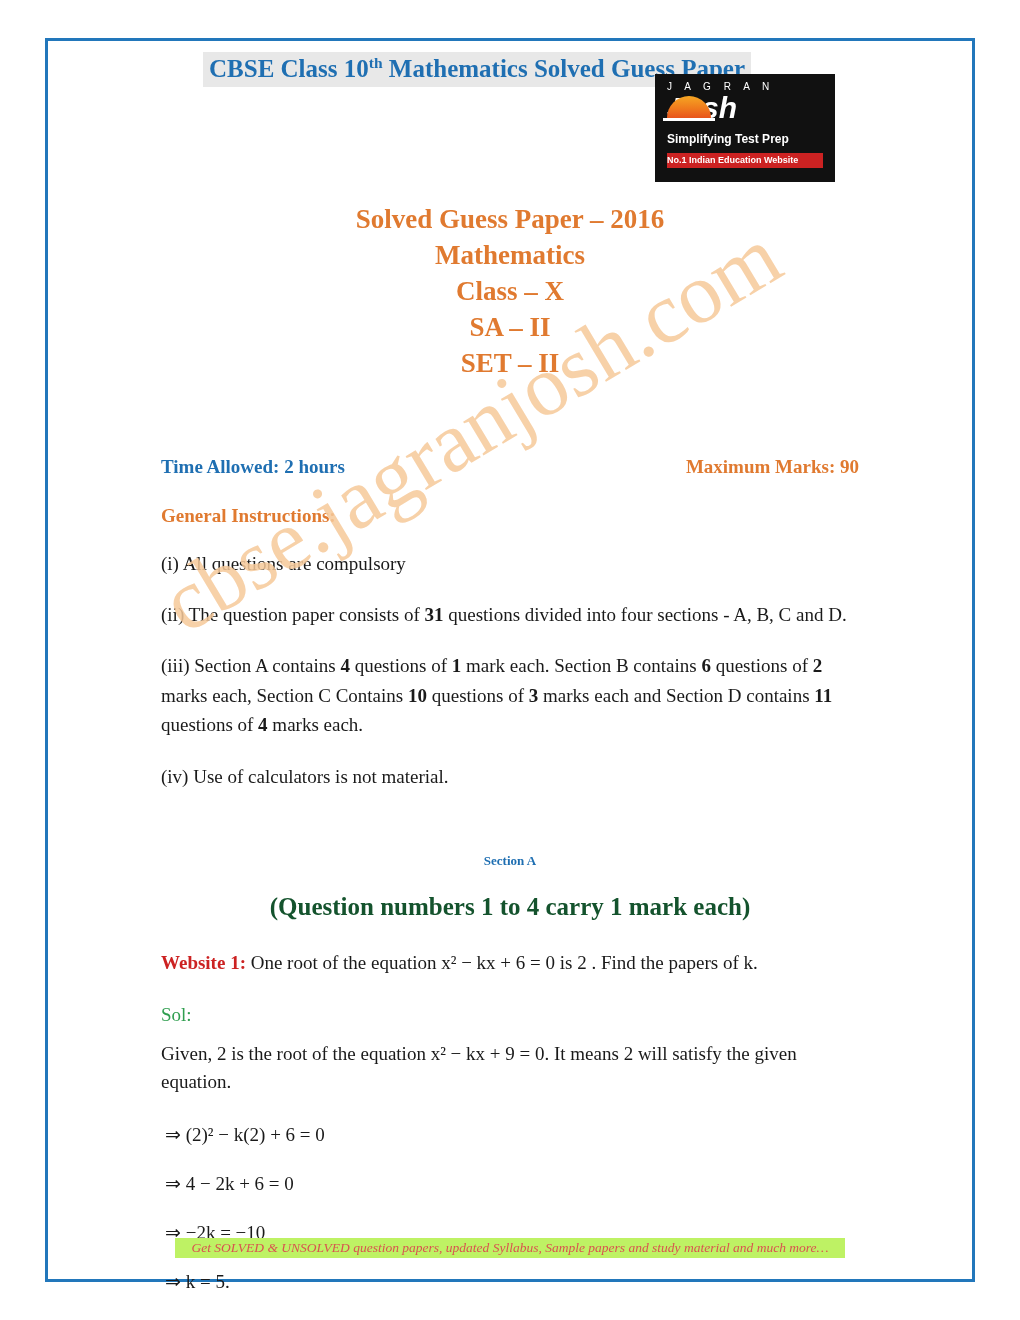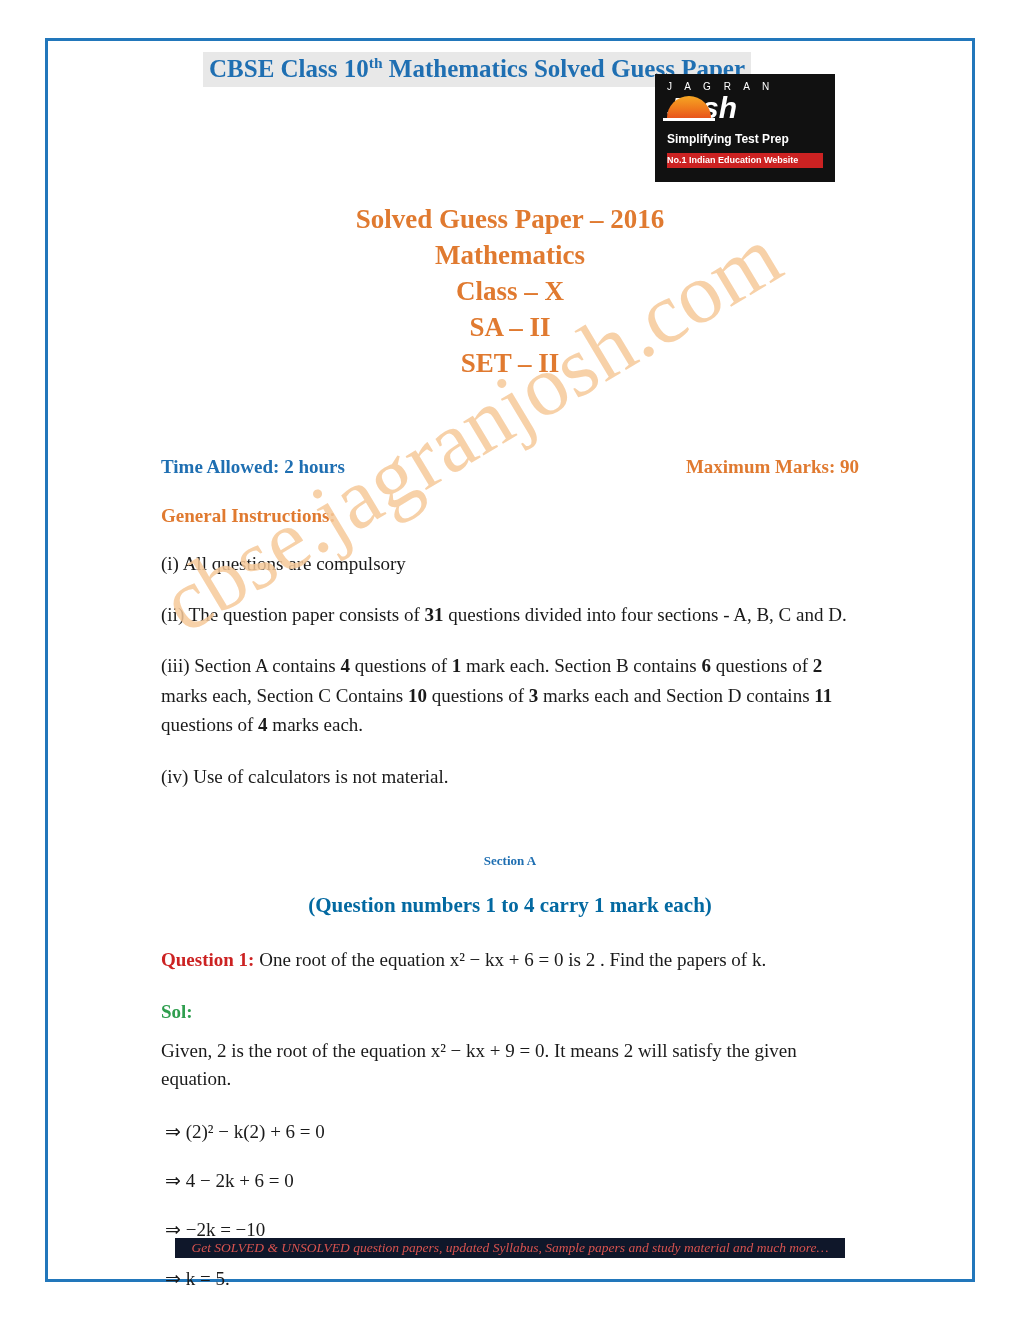--- a/index.html
+++ b/index.html
@@ -183,38 +183,38 @@
 
   .section-head {
     text-align: center;
     color: #1f6fb2;
     font-weight: bold;
     font-size: 13px;
     margin-top: 62px;
   }
   .section-sub {
     text-align: center;
-    color: #0369a1;
-    font-weight: bold;
-    font-size: 21px;
+    color: #14532d;
+    font-weight: bold;
+    font-size: 25px;
     margin-top: 24px;
   }
 
   .question {
     font-size: 19px;
     margin-top: 28px;
     line-height: 1.5;
   }
   .question .qlabel {
     color: #cc2222;
     font-weight: bold;
   }
   .sol-label {
     color: #2f9e4f;
-    font-weight: bold;
+    font-weight: normal;
     font-size: 19px;
     margin-top: 26px;
   }
   .sol-line {
     font-size: 19px;
     margin-top: 14px;
     line-height: 1.5;
   }
   .math {
     font-family: "Liberation Serif", serif;
@@ -227,21 +227,21 @@
 
   .footer {
     position: absolute;
     left: 0;
     right: 0;
     bottom: 0;
     text-align: center;
   }
   .footer-text {
     display: inline-block;
-    background: #0f172a;
+    background: #bef264;
     color: #d9534f;
     font-family: "Liberation Serif", serif;
     font-style: italic;
     font-size: 13.5px;
     padding: 2px 16px;
     white-space: nowrap;
   }
 </style>
 </head>
 <body>
@@ -281,21 +281,21 @@
 
     <div class="instr">(i) All questions are compulsory</div>
     <div class="instr">(ii) The question paper consists of <b>31</b> questions divided into four sections - A, B, C and D.</div>
     <div class="instr">(iii) Section A contains <b>4</b> questions of <b>1</b> mark each. Section B contains <b>6</b> questions of <b>2</b> marks each, Section C Contains <b>10</b> questions of <b>3</b> marks each and Section D contains <b>11</b> questions of <b>4</b> marks each.</div>
     <div class="instr">(iv) Use of calculators is not material.</div>
 
     <div class="section-head">Section A</div>
     <div class="section-sub">(Question numbers 1 to 4 carry 1 mark each)</div>
 
     <div class="question">
-      <span class="qlabel">Question 1:</span>
+      <span class="qlabel">Website 1:</span>
       <span>One root of the equation</span>
       <span class="math">x² − kx + 6 = 0</span>
       <span>is 2 .</span>
       <span>Find the papers of k.</span>
     </div>
 
     <div class="sol-label">Sol:</div>
 
     <div class="sol-line">
       <span>Given, 2 is the root of the equation</span>

